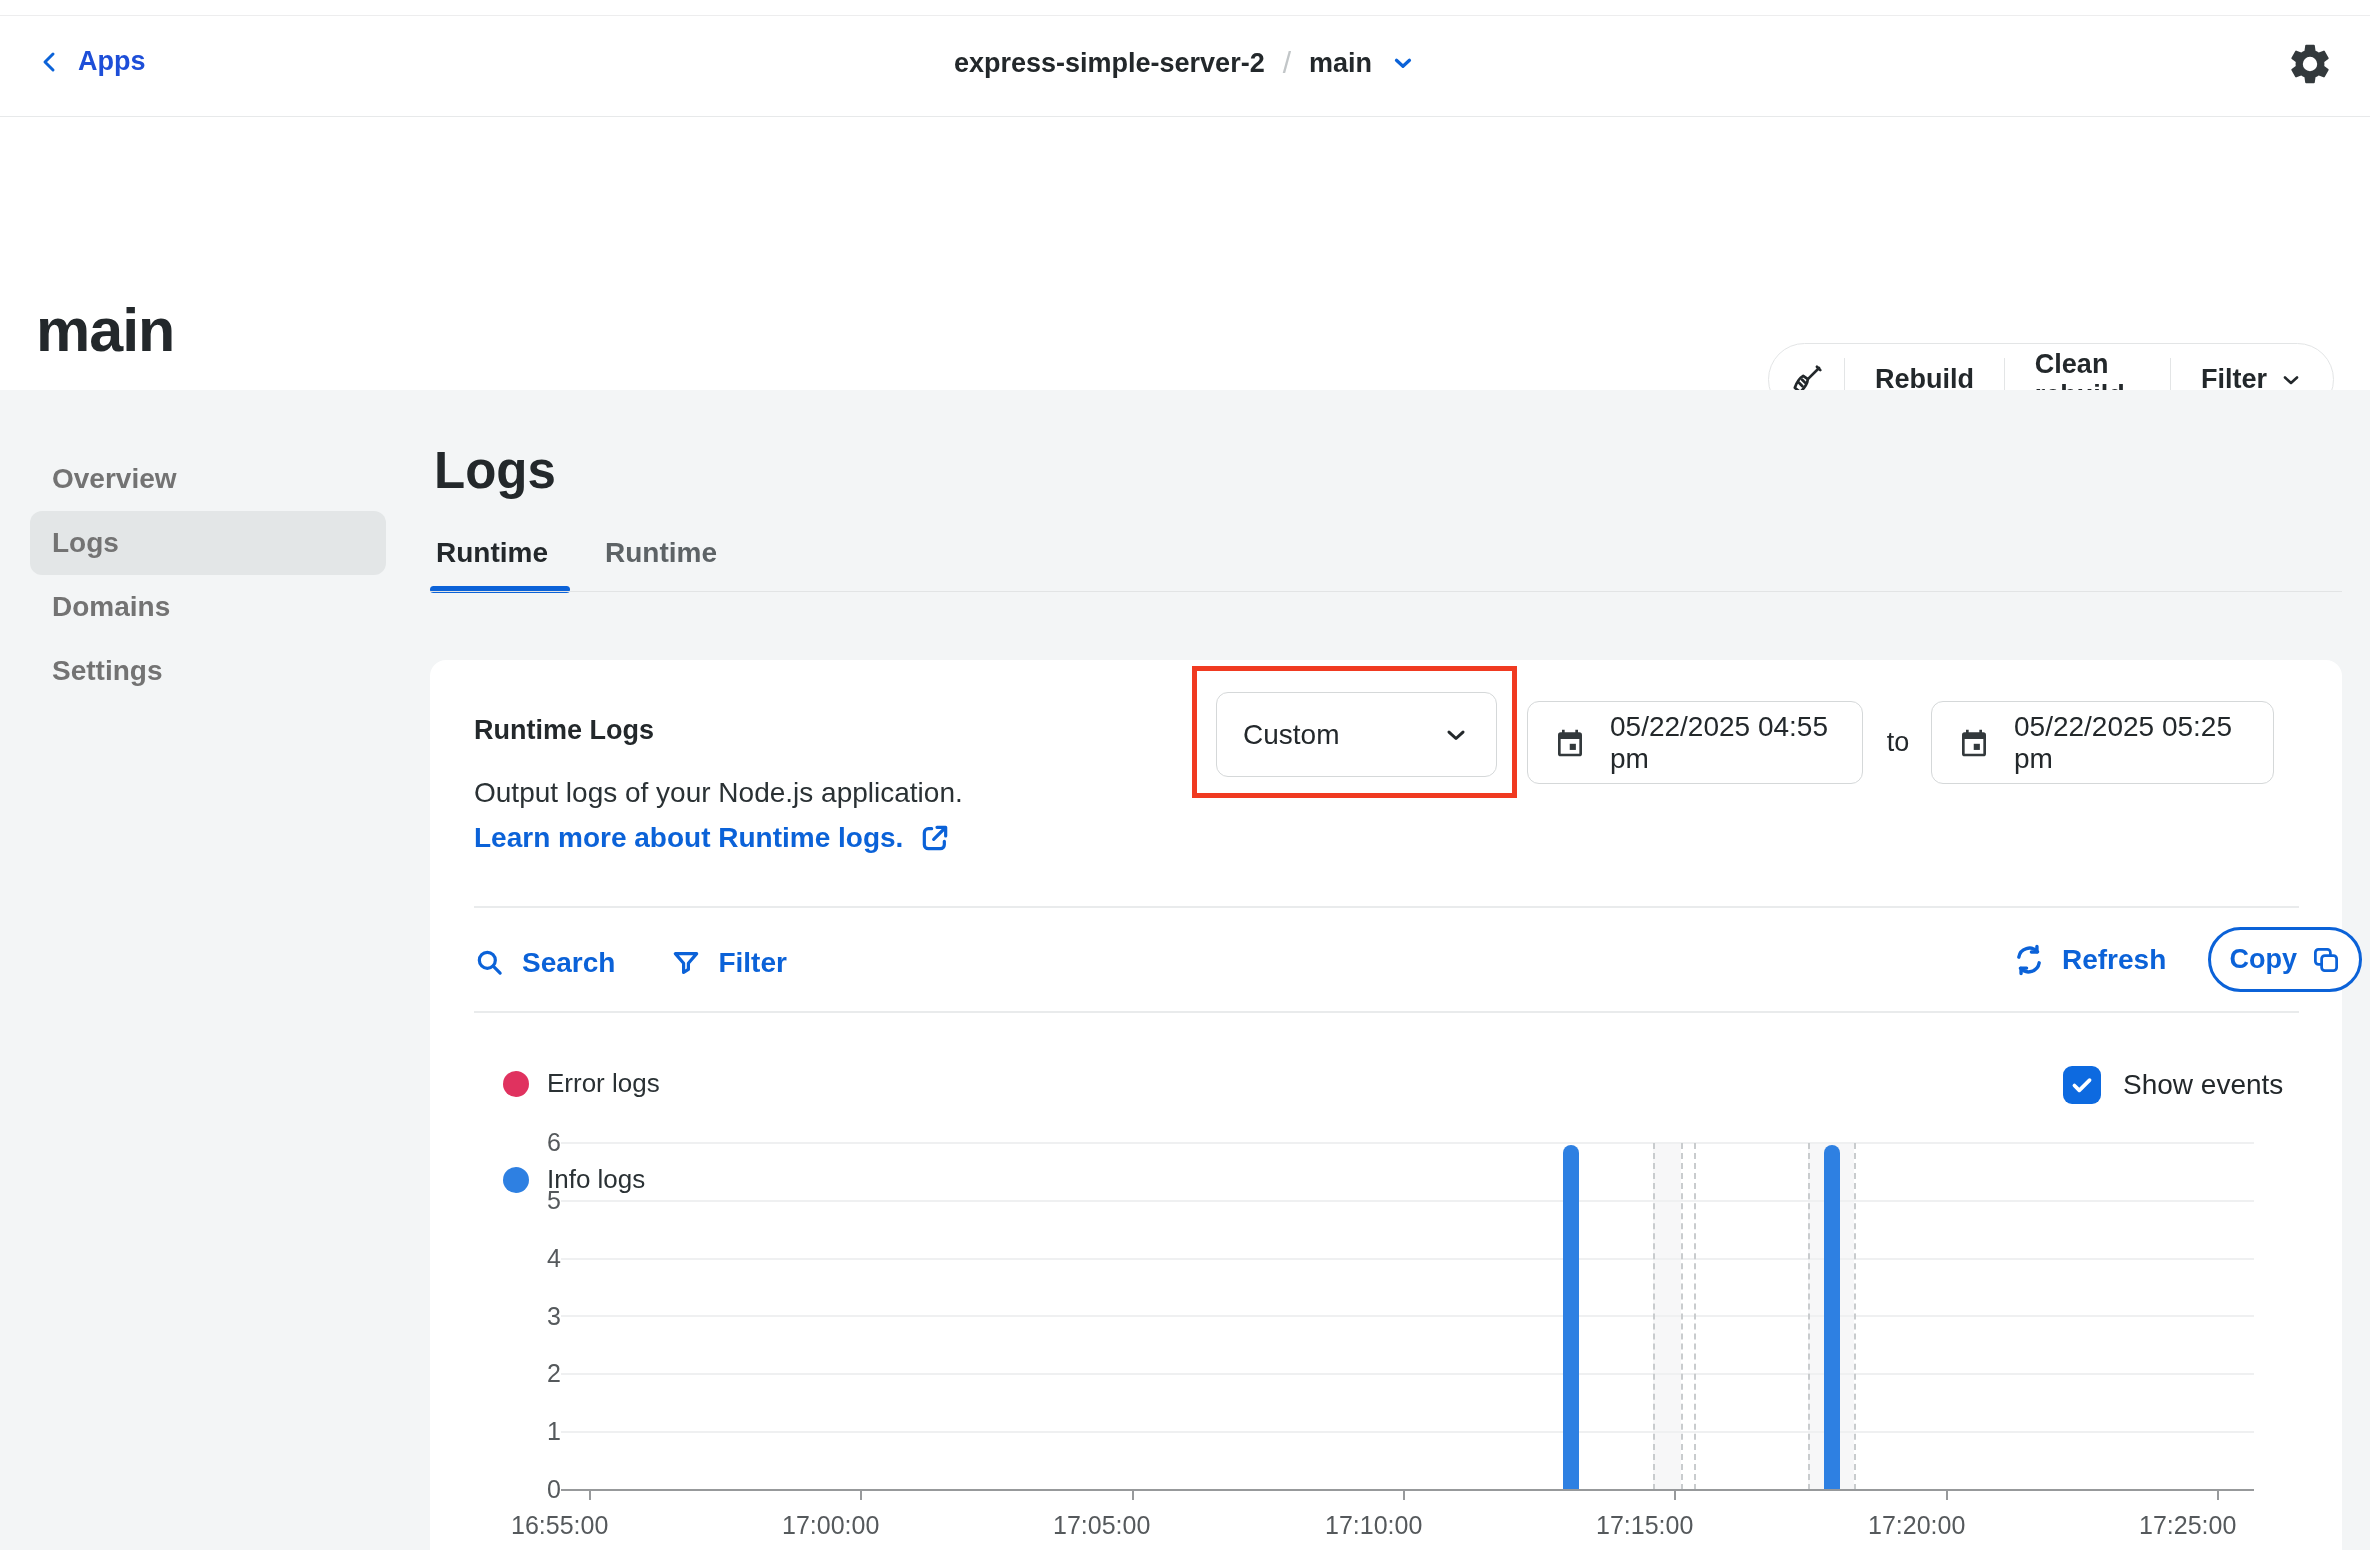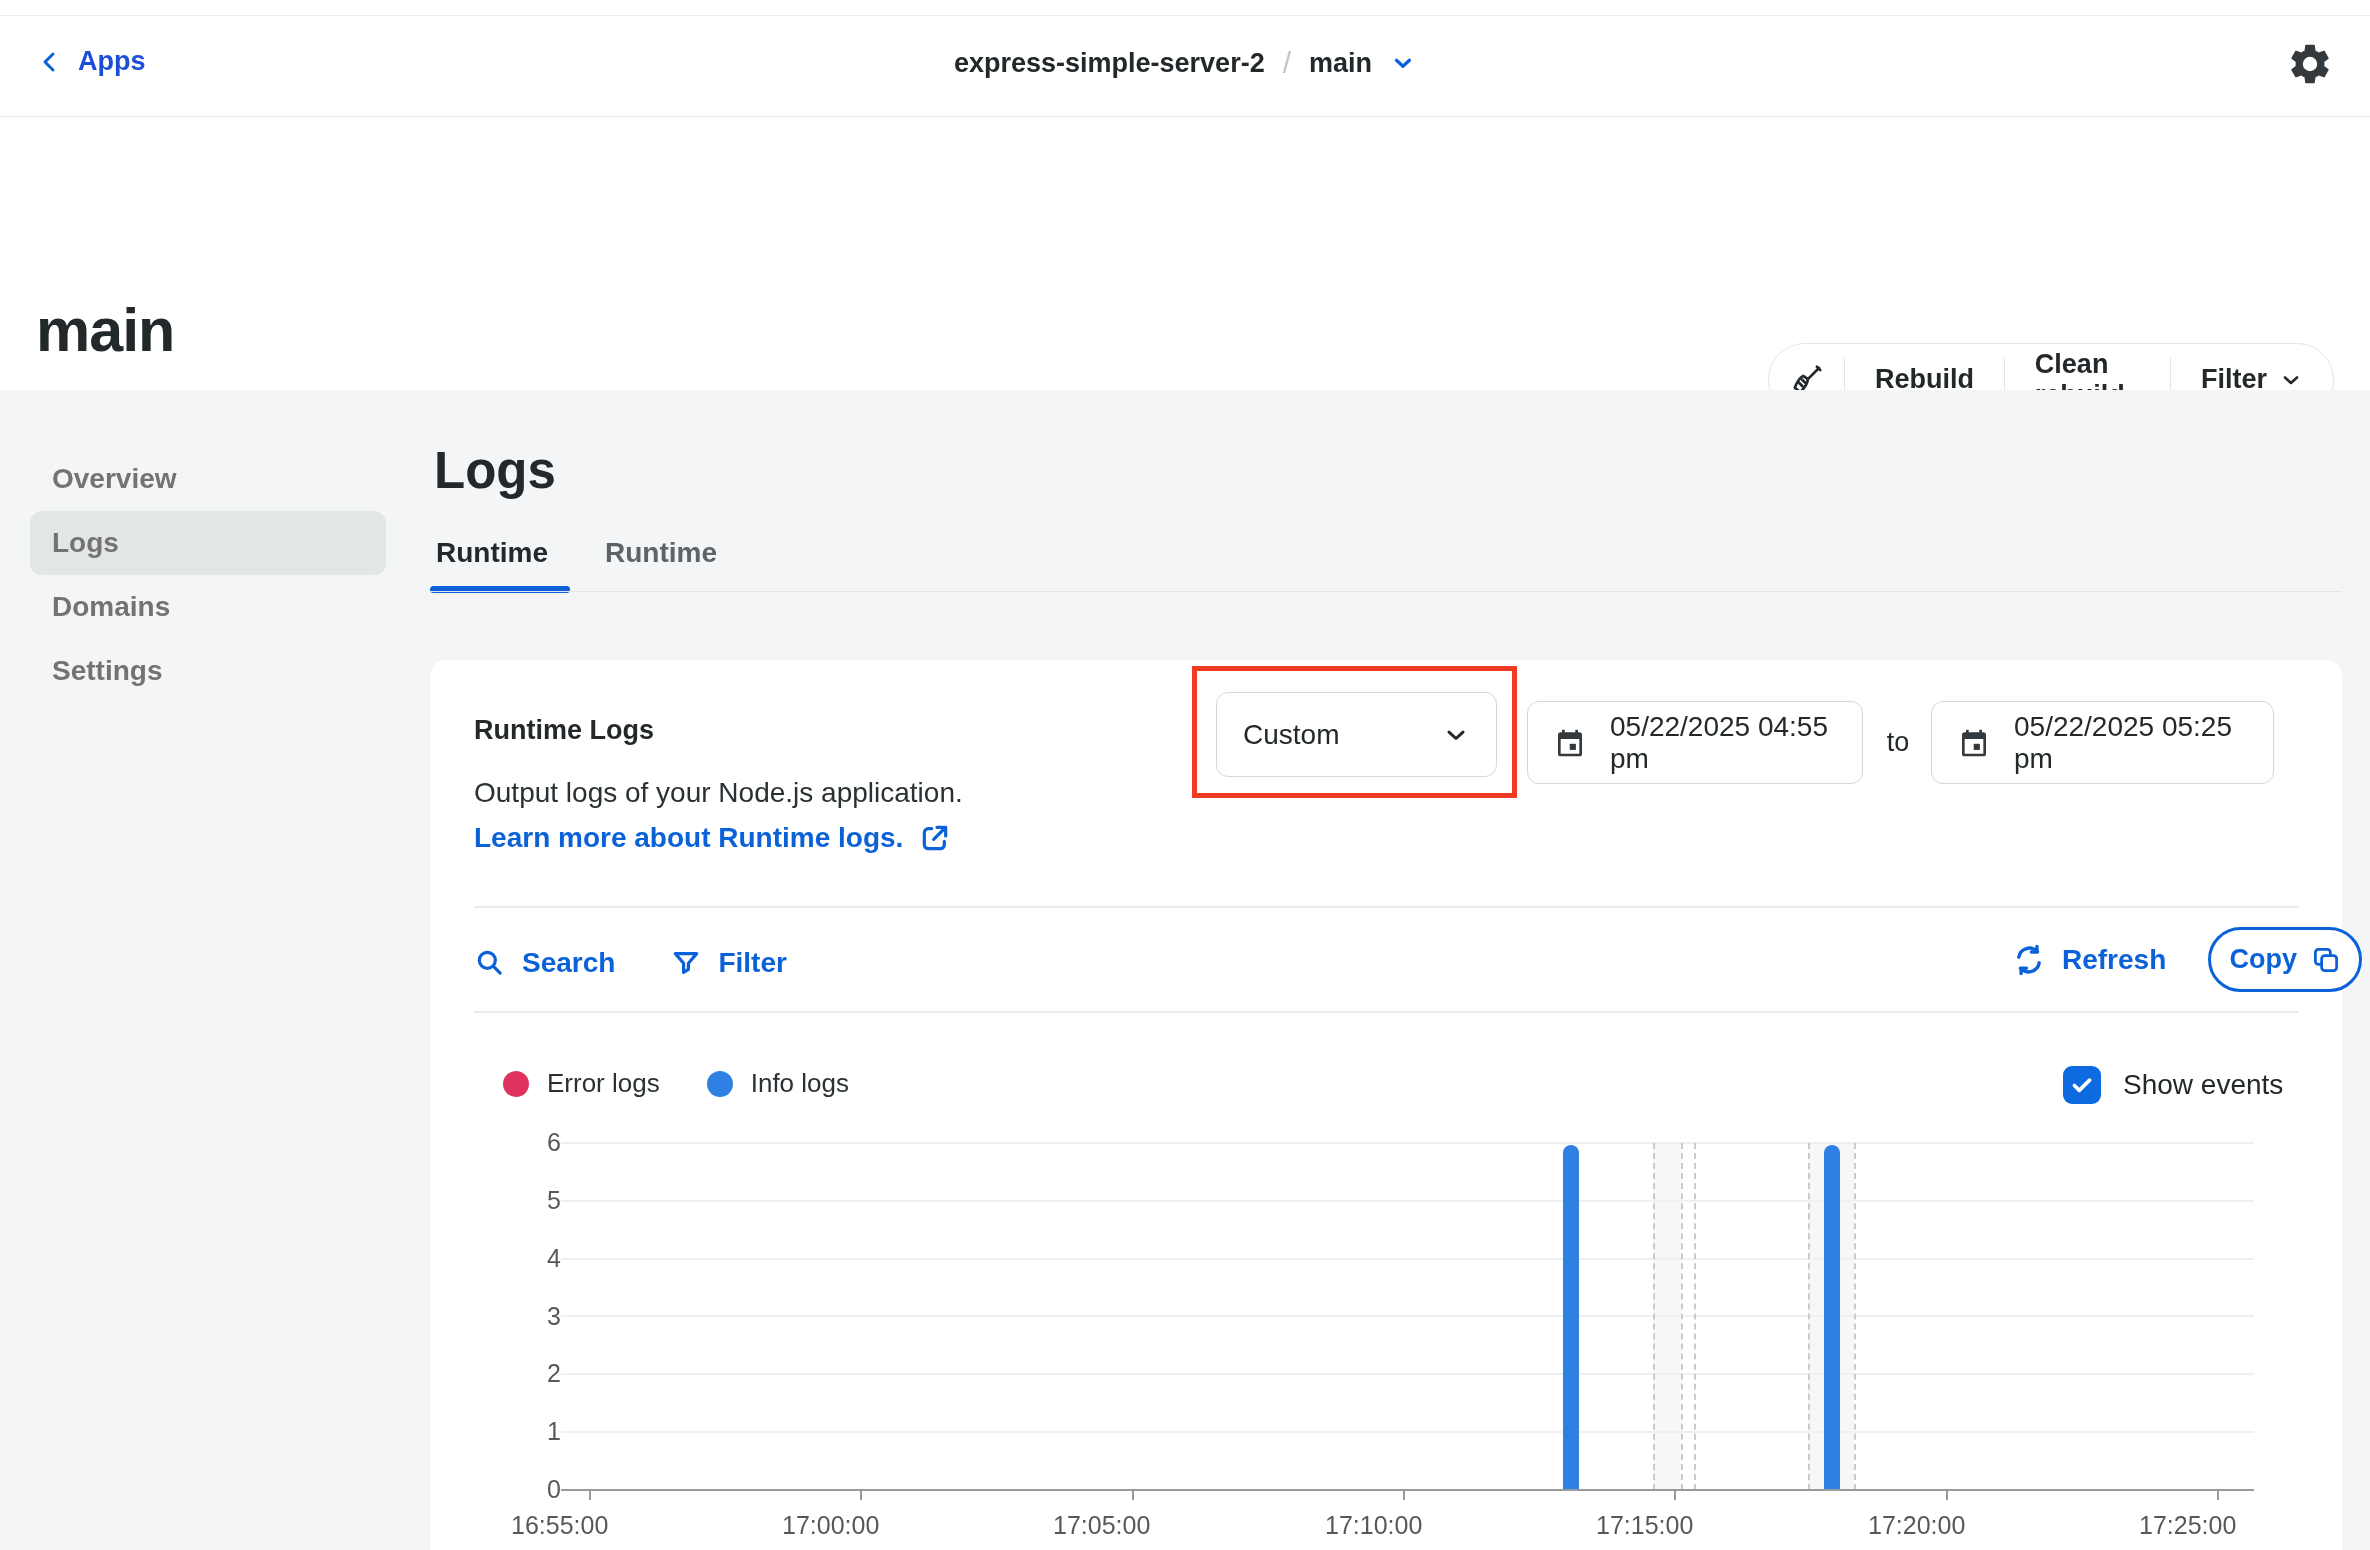--- a/index.html
+++ b/index.html
@@ -67,21 +67,21 @@
   .divider { position:absolute; left:44px; width:1825px; height:1.5px; background:#e9ebec; }
   .div-1 { top:246px; } .div-2 { top:351px; }
 
   .blue-action { display:flex; align-items:center; gap:16px; font-size:28px; font-weight:700; color:#0b62d8; cursor:pointer; }
   .left-actions { position:absolute; left:44px; top:281px; display:flex; gap:55px; height:44px; align-items:center; }
   .right-actions { position:absolute; left:1582px; top:267px; display:flex; align-items:center; gap:42px; }
   .copy-btn { display:flex; align-items:center; justify-content:center; gap:14px;
               width:154px; height:65px; border:3px solid #0b62d8; border-radius:34px;
               font-size:27px; font-weight:700; color:#0b62d8; background:#fff; cursor:pointer; }
 
-  .legend { position:absolute; left:73px; top:408px; display:flex; gap:47px; }
+  .legend { position:absolute; left:73px; top:408px; display:flex; gap:65px;flex-direction:column; }
   .legend-item { display:flex; align-items:center; gap:18px; font-size:26px; color:#2a3134; }
   .legend-dot { width:26px; height:26px; border-radius:50%; }
 
   .show-events { position:absolute; left:1633px; top:406px; display:flex; align-items:center; gap:22px; cursor:pointer; }
   .checkbox { width:38px; height:38px; border-radius:9px; background:#0d6ae0; display:flex; align-items:center; justify-content:center; }
   .show-events .lbl { font-size:28px; color:#23282b; }
 
   
   .chart-ylabels { position:absolute; left:32px; top:0; width:99px; }
   .ylab { position:absolute; right:0; width:99px; text-align:right; font-size:25px; color:#55595c; }

